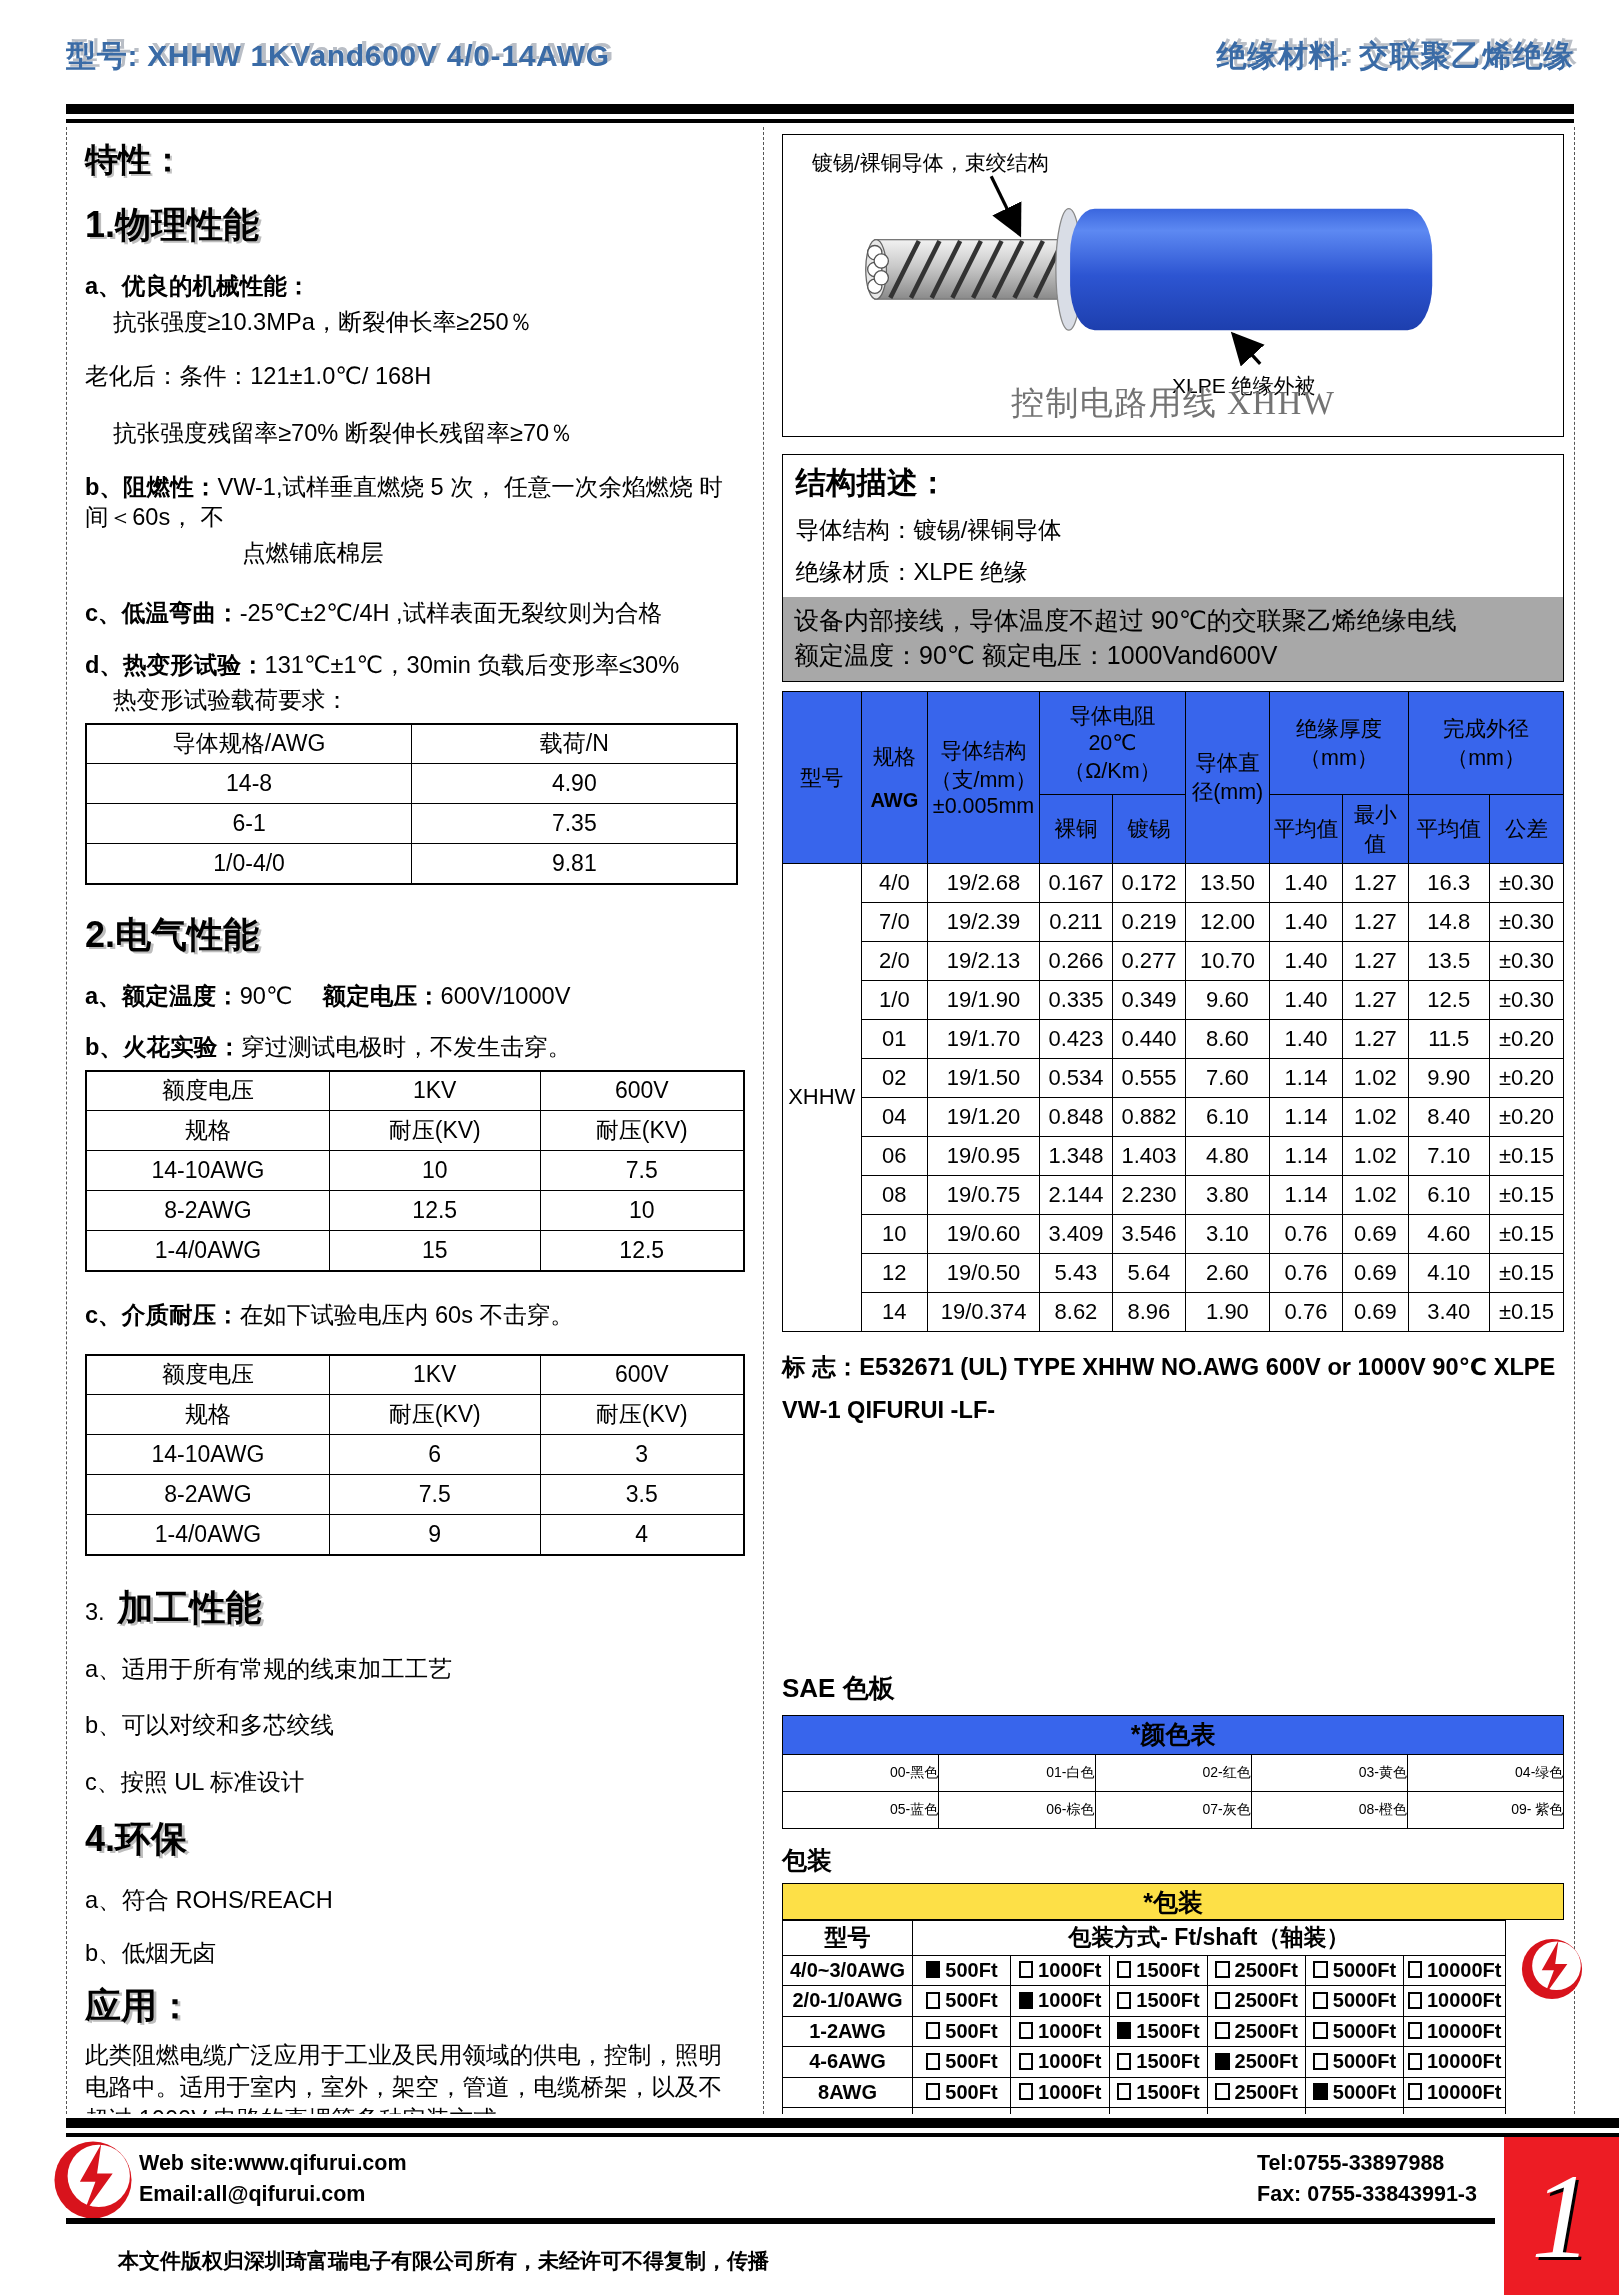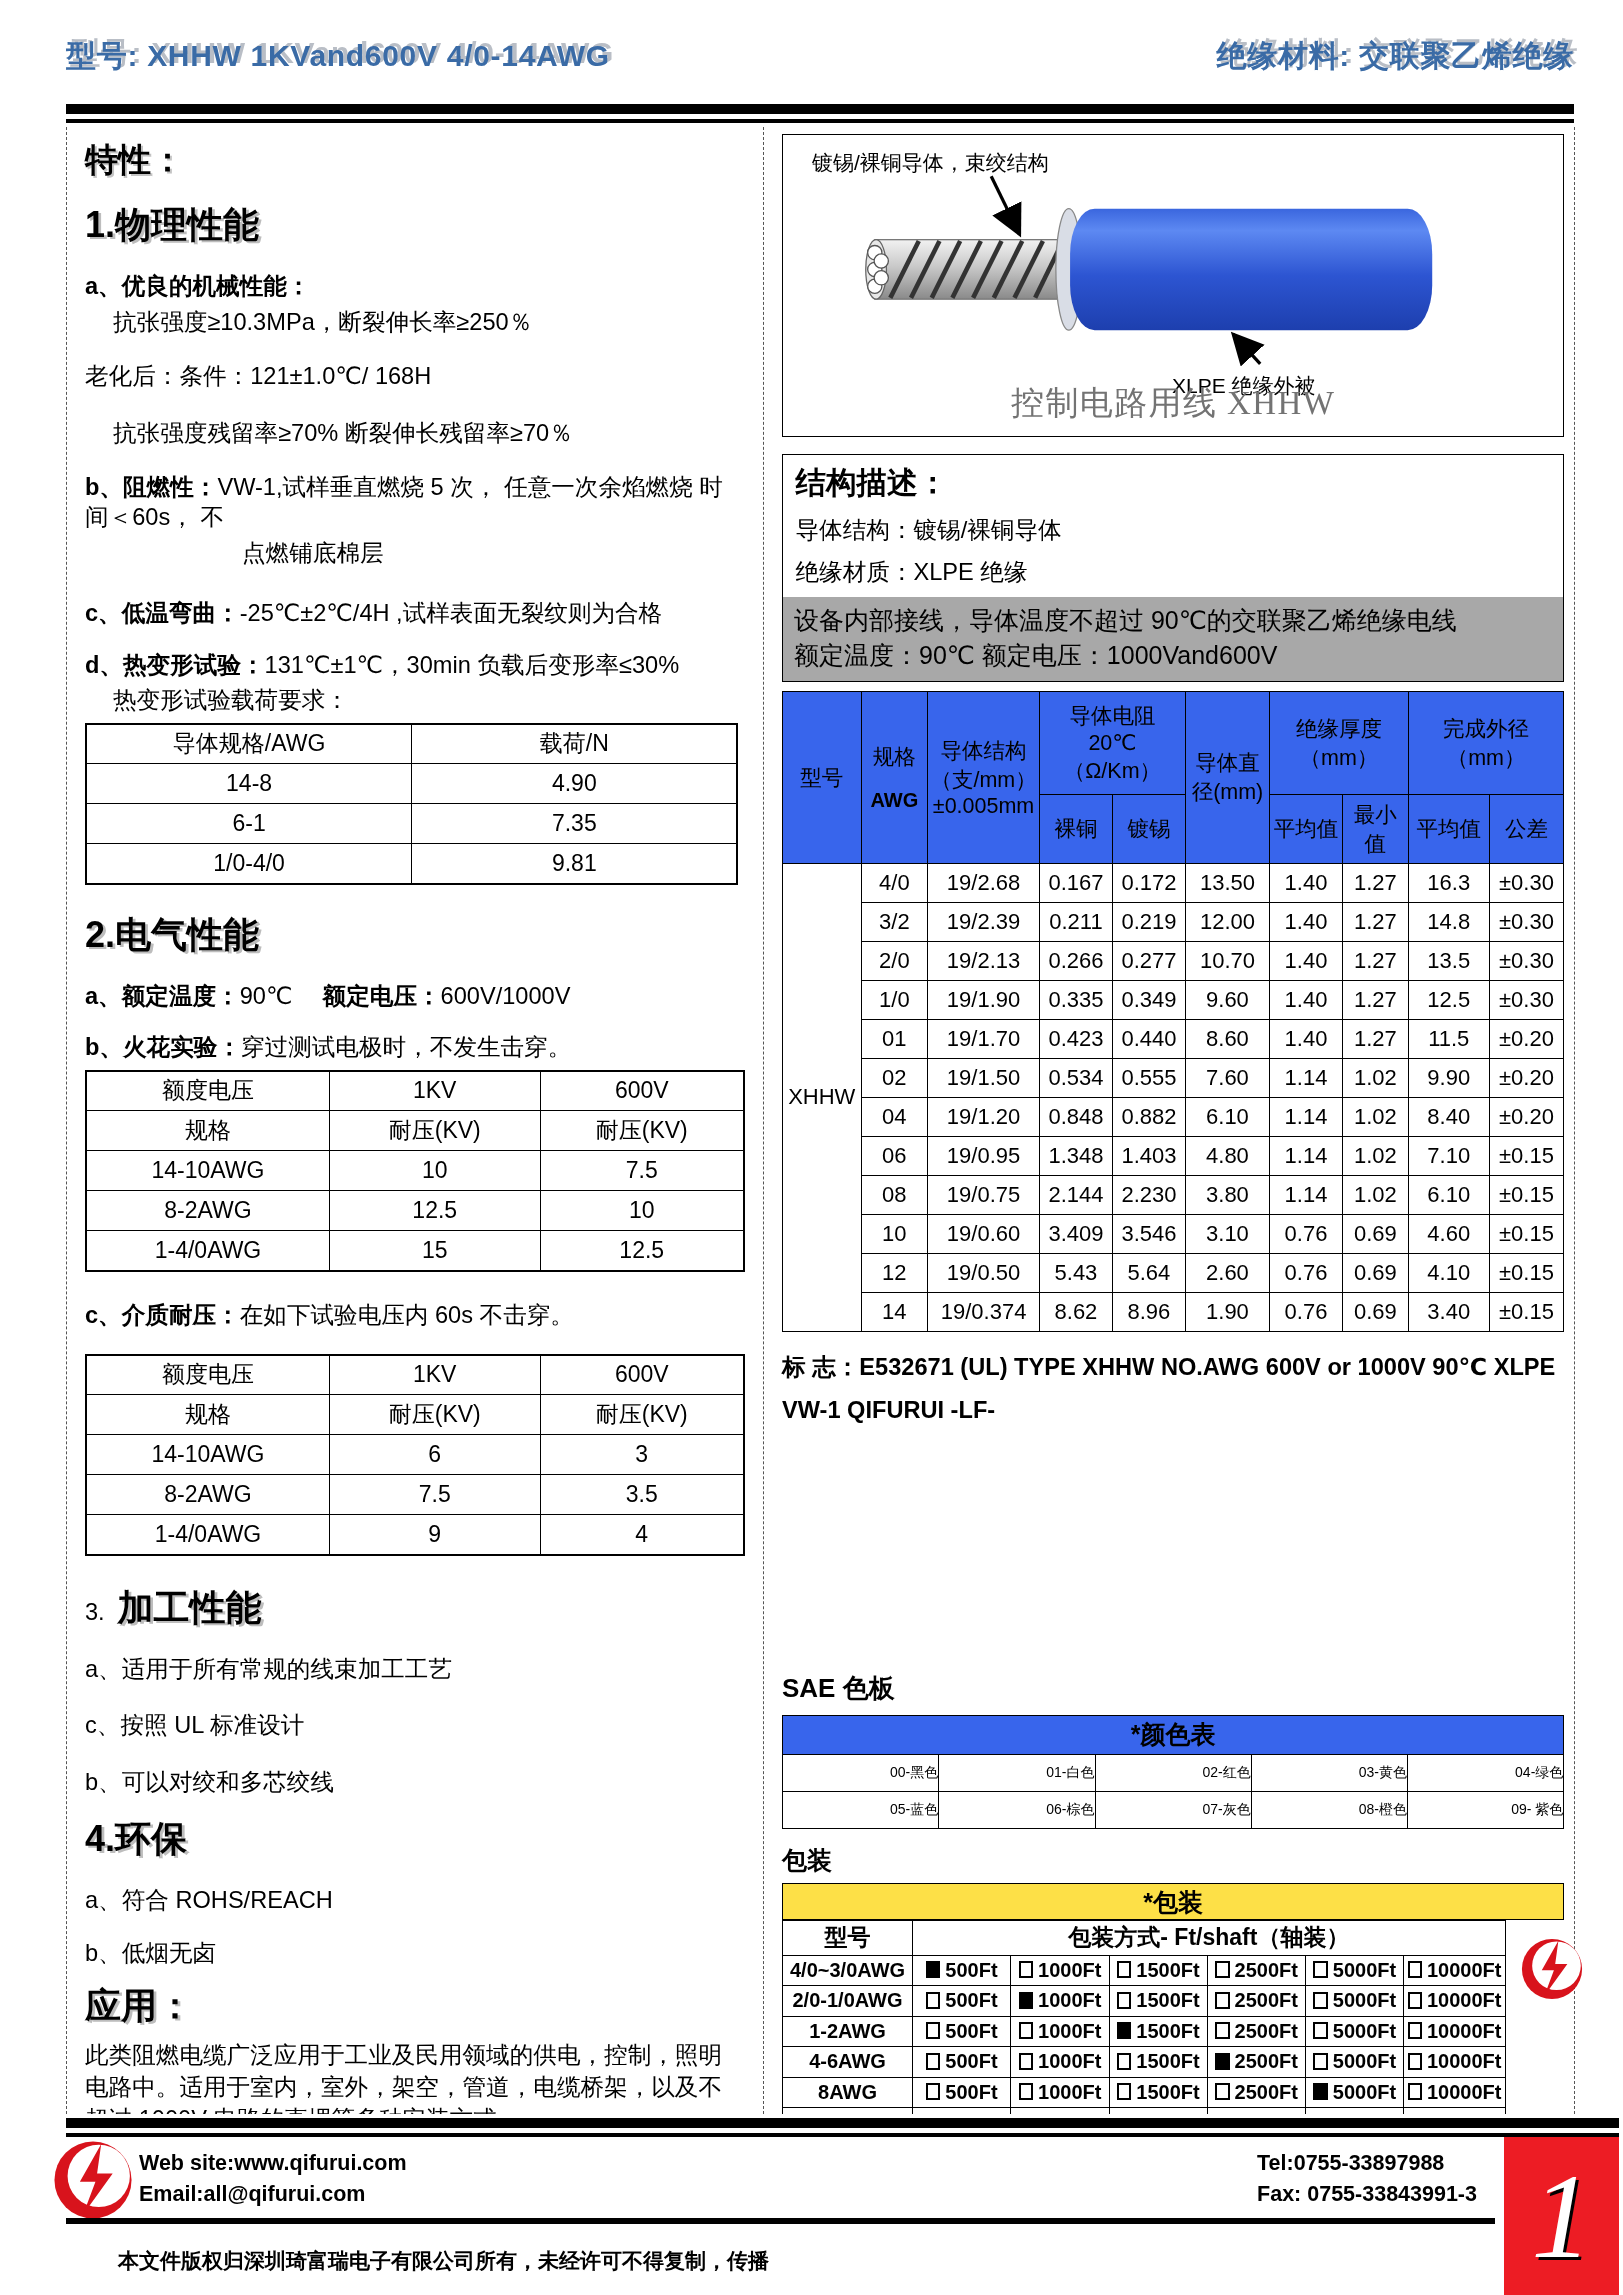--- a/index.html
+++ b/index.html
@@ -228,22 +228,22 @@
             <td>4</td>
           </tr>
         </tbody>
     </table>
 
     <div style="margin-top:28px">
       <span class="ln">3.</span>
       <span class="h-big" style="margin-left:9.7px">加工性能</span>
     </div>
     <div class="ln" style="margin-top:21px">a、适用于所有常规的线束加工工艺</div>
+    <div class="ln" style="margin-top:26px">b、可以对绞和多芯绞线</div>
     <div class="ln" style="margin-top:26px">c、按照 UL 标准设计</div>
-    <div class="ln" style="margin-top:26px">b、可以对绞和多芯绞线</div>
 
     <div class="h-big" style="margin-top:18px">4.环保</div>
     <div class="ln" style="margin-top:21px">a、符合 ROHS/REACH</div>
     <div class="ln" style="margin-top:22px">b、低烟无卤</div>
 
     <div class="h-big" style="margin-top:14px">应用：</div>
     <div class="ln" style="margin-top:8.3px;line-height:32px">此类阻燃电缆广泛应用于工业及民用领域的供电，控制，照明电路中。适用于室内，室外，架空，管道，电缆桥架，以及不超过 1000V 电路的直埋等多种安装方式。</div>
 
   </div>
 
@@ -357,21 +357,21 @@
             <td>19/2.68</td>
             <td>0.167</td>
             <td>0.172</td>
             <td>13.50</td>
             <td>1.40</td>
             <td>1.27</td>
             <td>16.3</td>
             <td>±0.30</td>
           </tr>
           <tr>
-            <td>3/2</td>
+            <td>7/0</td>
             <td>19/2.39</td>
             <td>0.211</td>
             <td>0.219</td>
             <td>12.00</td>
             <td>1.40</td>
             <td>1.27</td>
             <td>14.8</td>
             <td>±0.30</td>
           </tr>
           <tr>

